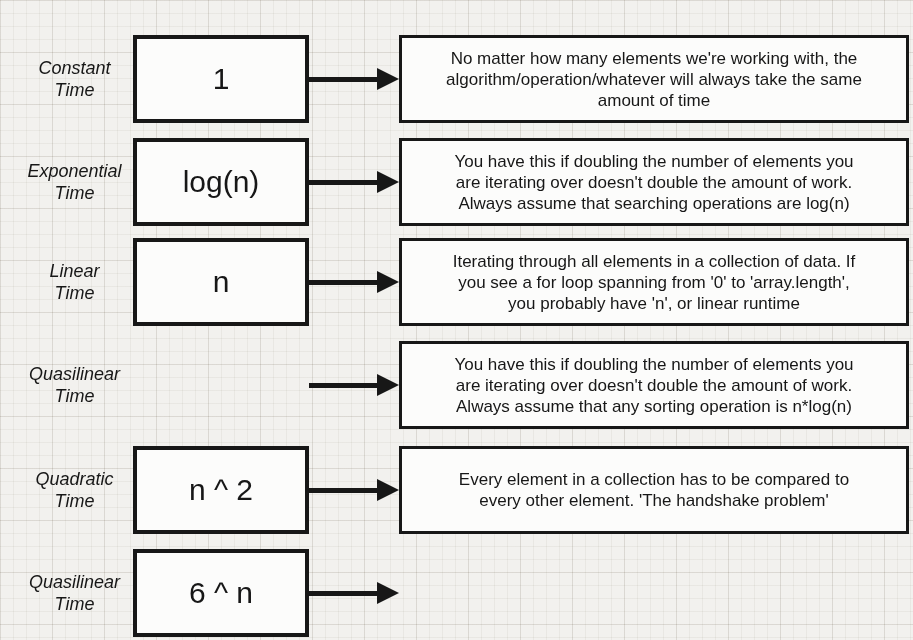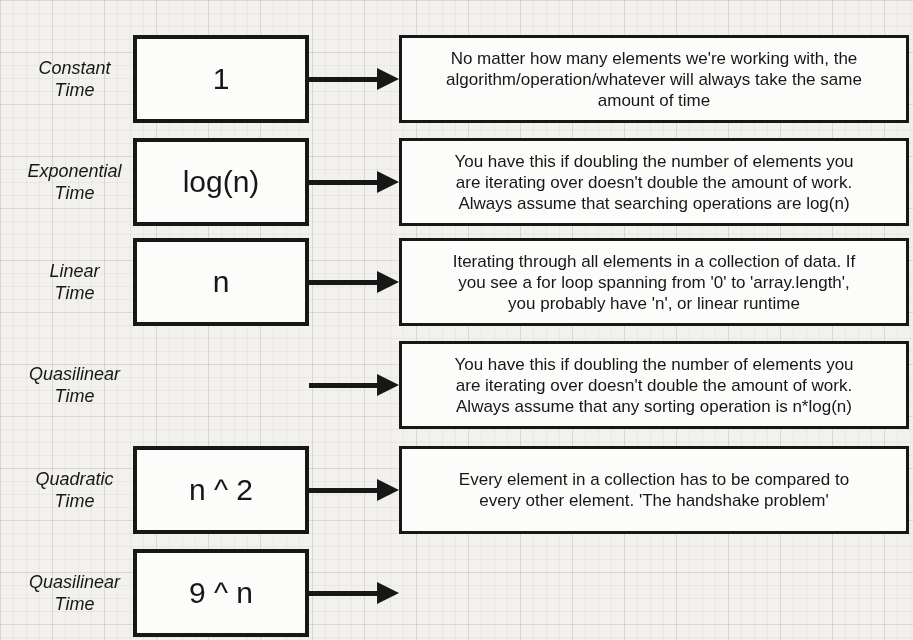--- a/index.html
+++ b/index.html
@@ -205,21 +205,21 @@
     <div class="desc-box">
       <span class="desc-text">Every element in a collection has to be compared to
 every other element.  'The handshake problem'</span>
     </div>
   </div>
 
   <div class="row row-5">
     <div class="label">Quasilinear
 Time</div>
     <div class="notation-box">
-      <span class="notation-text">9 ^ n</span>
+      <span class="notation-text">6 ^ n</span>
     </div>
     <div class="arrow">
       <div class="shaft"></div>
       <div class="head"></div>
     </div>
   </div>
 
 </div>
 
 </body></html>

